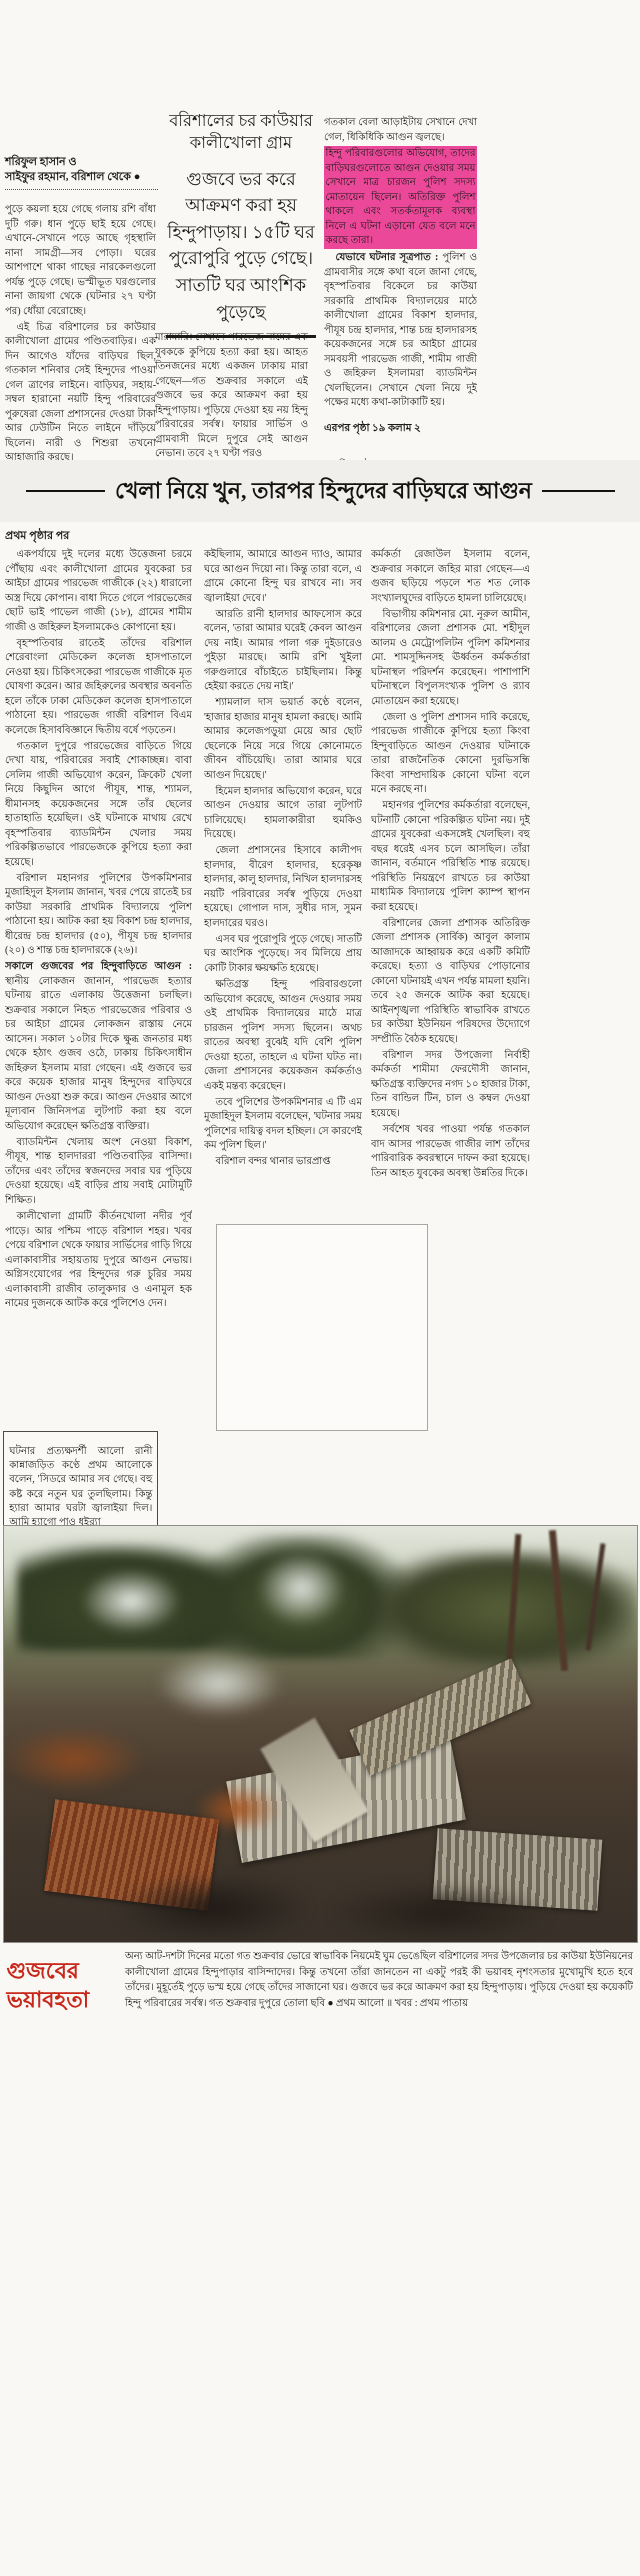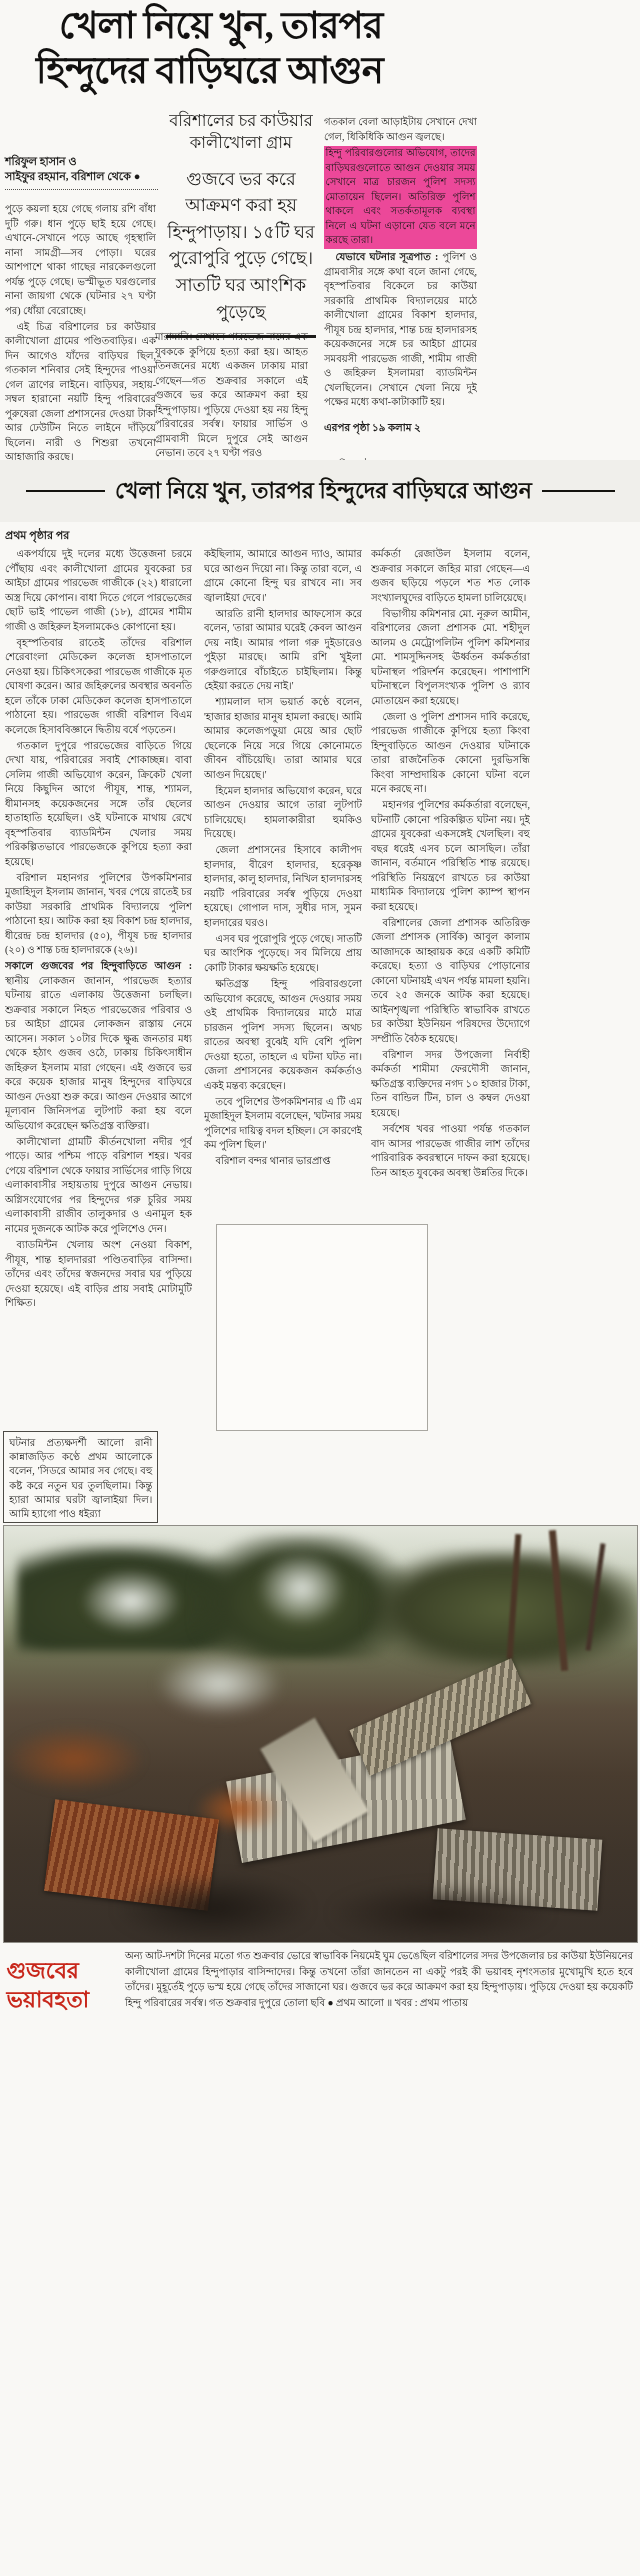--- a/index.html
+++ b/index.html
@@ -18,37 +18,33 @@
   .sf-rule{height:2.5px;background:#1c1b19;margin:10px 3.3px 8.2px 3.3px;}
   .shaded{background:#ec4899;padding:0.8px 1.6px;}
   .jump{font-weight:bold;font-size:10.3px;margin-top:11.5px;}
   .photoref{font-size:10.3px;margin-top:21.4px;}
   .secband{background:#f0efeb;}
   .sechead-row{display:flex;align-items:center;padding:0 26px;}
   .sechead-rule{height:2.5px;background:#14130f;}
   .sechead-text{font-weight:bold;font-size:22px;white-space:nowrap;padding:0 10px;color:#14130f;}
   .contlabel{font-weight:bold;font-size:11px;}
   .lead{font-weight:bold;}
-  .quotebox{border:1.2px solid #4c4a45;padding:4px 5px;font-size:10px;line-height:1.42;
+  .quotebox{border:1.2px solid #4c4a45;padding:12px 5px;font-size:10px;line-height:1.42;
             text-align:justify;overflow:hidden;background:#faf9f6;}
   .emptybox{border:0.8px solid #a9a7a1;background:#fcfbf9;}
   .photo{border:0.8px solid #8f8d86;background:#4a3e30;overflow:hidden;}
   .ph{position:absolute;}
   .cap-label{font-weight:bold;font-size:22px;line-height:1.3;}
   .cap-text{font-size:10px;line-height:1.55;text-align:justify;}
 </style>
 </head>
 <body>
 
 <div class="page bn">
 
-  <div class="abs headline" style="left:36px;top:3.3px;width:575px;">
-    <div style="padding-left:23px;">খেলা নিয়ে খুন, তারপর</div>
-    <div>হিন্দুদের বাড়িঘরে আগুন</div>
-  </div>
 
   <div class="abs byline" style="left:5px;top:154px;width:153px;">
     <div>শরিফুল হাসান ও</div>
     <div>সাইফুর রহমান, বরিশাল থেকে ●</div>
     <div class="dotrule"></div>
   </div>
 
   <div class="abs colsmall" style="left:5px;top:202px;width:151px;height:265px;">
     <p>পুড়ে কয়লা হয়ে গেছে গলায় রশি বাঁধা দুটি গরু। ধান পুড়ে ছাই হয়ে গেছে। এখানে-সেখানে পড়ে আছে গৃহস্থালি নানা সামগ্রী—সব পোড়া। ঘরের আশপাশে থাকা গাছের নারকেলগুলো পর্যন্ত পুড়ে গেছে। ভস্মীভূত ঘরগুলোর নানা জায়গা থেকে (ঘটনার ২৭ ঘণ্টা পর) ধোঁয়া বেরোচ্ছে।</p>
     <p class="ind">এই চিত্র বরিশালের চর কাউয়ার কালীখোলা গ্রামের পণ্ডিতবাড়ির। এক দিন আগেও যাঁদের বাড়িঘর ছিল, গতকাল শনিবার সেই হিন্দুদের পাওয়া গেল ত্রাণের লাইনে। বাড়িঘর, সহায়-সম্বল হারানো নয়টি হিন্দু পরিবারের পুরুষেরা জেলা প্রশাসনের দেওয়া টাকা আর ঢেউটিন নিতে লাইনে দাঁড়িয়ে ছিলেন। নারী ও শিশুরা তখনো আহাজারি করছে।</p>
@@ -81,22 +77,22 @@
   </div>
 
   <div class="abs contlabel" style="left:5px;top:527px;">প্রথম পৃষ্ঠার পর</div>
 
   <div class="abs colsmall" style="left:5px;top:547px;width:187px;height:881px;">
     <p class="ind">একপর্যায়ে দুই দলের মধ্যে উত্তেজনা চরমে পৌঁছায় এবং কালীখোলা গ্রামের যুবকেরা চর আইচা গ্রামের পারভেজ গাজীকে (২২) ধারালো অস্ত্র দিয়ে কোপান। বাধা দিতে গেলে পারভেজের ছোট ভাই পাভেল গাজী (১৮), গ্রামের শামীম গাজী ও জহিরুল ইসলামকেও কোপানো হয়।</p>
     <p class="ind">বৃহস্পতিবার রাতেই তাঁদের বরিশাল শেরেবাংলা মেডিকেল কলেজ হাসপাতালে নেওয়া হয়। চিকিৎসকেরা পারভেজ গাজীকে মৃত ঘোষণা করেন। আর জহিরুলের অবস্থার অবনতি হলে তাঁকে ঢাকা মেডিকেল কলেজ হাসপাতালে পাঠানো হয়। পারভেজ গাজী বরিশাল বিএম কলেজে হিসাববিজ্ঞানে দ্বিতীয় বর্ষে পড়তেন।</p>
     <p class="ind">গতকাল দুপুরে পারভেজের বাড়িতে গিয়ে দেখা যায়, পরিবারের সবাই শোকাচ্ছন্ন। বাবা সেলিম গাজী অভিযোগ করেন, ক্রিকেট খেলা নিয়ে কিছুদিন আগে পীযূষ, শান্ত, শ্যামল, ধীমানসহ কয়েকজনের সঙ্গে তাঁর ছেলের হাতাহাতি হয়েছিল। ওই ঘটনাকে মাথায় রেখে বৃহস্পতিবার ব্যাডমিন্টন খেলার সময় পরিকল্পিতভাবে পারভেজকে কুপিয়ে হত্যা করা হয়েছে।</p>
     <p class="ind">বরিশাল মহানগর পুলিশের উপকমিশনার মুজাহিদুল ইসলাম জানান, খবর পেয়ে রাতেই চর কাউয়া সরকারি প্রাথমিক বিদ্যালয়ে পুলিশ পাঠানো হয়। আটক করা হয় বিকাশ চন্দ্র হালদার, ধীরেন্দ্র চন্দ্র হালদার (৫০), পীযূষ চন্দ্র হালদার (২০) ও শান্ত চন্দ্র হালদারকে (২৬)।</p>
     <p><span class="lead">সকালে গুজবের পর হিন্দুবাড়িতে আগুন :</span> <span>স্থানীয় লোকজন জানান, পারভেজ হত্যার ঘটনায় রাতে এলাকায় উত্তেজনা চলছিল। শুক্রবার সকালে নিহত পারভেজের পরিবার ও চর আইচা গ্রামের লোকজন রাস্তায় নেমে আসেন। সকাল ১০টার দিকে ক্ষুব্ধ জনতার মধ্য থেকে হঠাৎ গুজব ওঠে, ঢাকায় চিকিৎসাধীন জহিরুল ইসলাম মারা গেছেন। এই গুজবে ভর করে কয়েক হাজার মানুষ হিন্দুদের বাড়িঘরে আগুন দেওয়া শুরু করে। আগুন দেওয়ার আগে মূল্যবান জিনিসপত্র লুটপাট করা হয় বলে অভিযোগ করেছেন ক্ষতিগ্রস্ত ব্যক্তিরা।</span></p>
+    <p class="ind">ব্যাডমিন্টন খেলায় অংশ নেওয়া বিকাশ, পীযূষ, শান্ত হালদাররা পণ্ডিতবাড়ির বাসিন্দা। তাঁদের এবং তাঁদের স্বজনদের সবার ঘর পুড়িয়ে দেওয়া হয়েছে। এই বাড়ির প্রায় সবাই মোটামুটি শিক্ষিত।</p>
     <p class="ind">কালীখোলা গ্রামটি কীর্তনখোলা নদীর পূর্ব পাড়ে। আর পশ্চিম পাড়ে বরিশাল শহর। খবর পেয়ে বরিশাল থেকে ফায়ার সার্ভিসের গাড়ি গিয়ে এলাকাবাসীর সহায়তায় দুপুরে আগুন নেভায়। অগ্নিসংযোগের পর হিন্দুদের গরু চুরির সময় এলাকাবাসী রাজীব তালুকদার ও এনামুল হক নামের দুজনকে আটক করে পুলিশেও দেন।</p>
-    <p class="ind">ব্যাডমিন্টন খেলায় অংশ নেওয়া বিকাশ, পীযূষ, শান্ত হালদাররা পণ্ডিতবাড়ির বাসিন্দা। তাঁদের এবং তাঁদের স্বজনদের সবার ঘর পুড়িয়ে দেওয়া হয়েছে। এই বাড়ির প্রায় সবাই মোটামুটি শিক্ষিত।</p>
   </div>
 
   <div class="abs quotebox" style="left:3.3px;top:1431px;width:143px;max-height:82px;">
     <span>ঘটনার প্রত্যক্ষদর্শী আলো রানী কান্নাজড়িত কণ্ঠে প্রথম আলোকে বলেন, 'সিডরে আমার সব গেছে। বহু কষ্ট করে নতুন ঘর তুলছিলাম। কিন্তু হ্যারা আমার ঘরটা জ্বালাইয়া দিল। আমি হ্যাগো পাও ধইর‍্যা</span>
   </div>
 
   <div class="abs colsmall" style="left:204px;top:547px;width:158px;height:672px;">
     <p>কইছিলাম, আমারে আগুন দ্যাও, আমার ঘরে আগুন দিয়ো না। কিন্তু তারা বলে, এ গ্রামে কোনো হিন্দু ঘর রাখবে না। সব জ্বালাইয়া দেবে।'</p>
     <p class="ind">আরতি রানী হালদার আফসোস করে বলেন, 'তারা আমার ঘরেই কেবল আগুন দেয় নাই। আমার পালা গরু দুইডারেও পুইড়া মারছে। আমি রশি খুইলা গরুগুলারে বাঁচাইতে চাইছিলাম। কিন্তু হেইয়া করতে দেয় নাই।'</p>
     <p class="ind">শ্যামলাল দাস ভয়ার্ত কণ্ঠে বলেন, 'হাজার হাজার মানুষ হামলা করছে। আমি আমার কলেজপড়ুয়া মেয়ে আর ছোট ছেলেকে নিয়ে সরে গিয়ে কোনোমতে জীবন বাঁচিয়েছি। তারা আমার ঘরে আগুন দিয়েছে।'</p>

